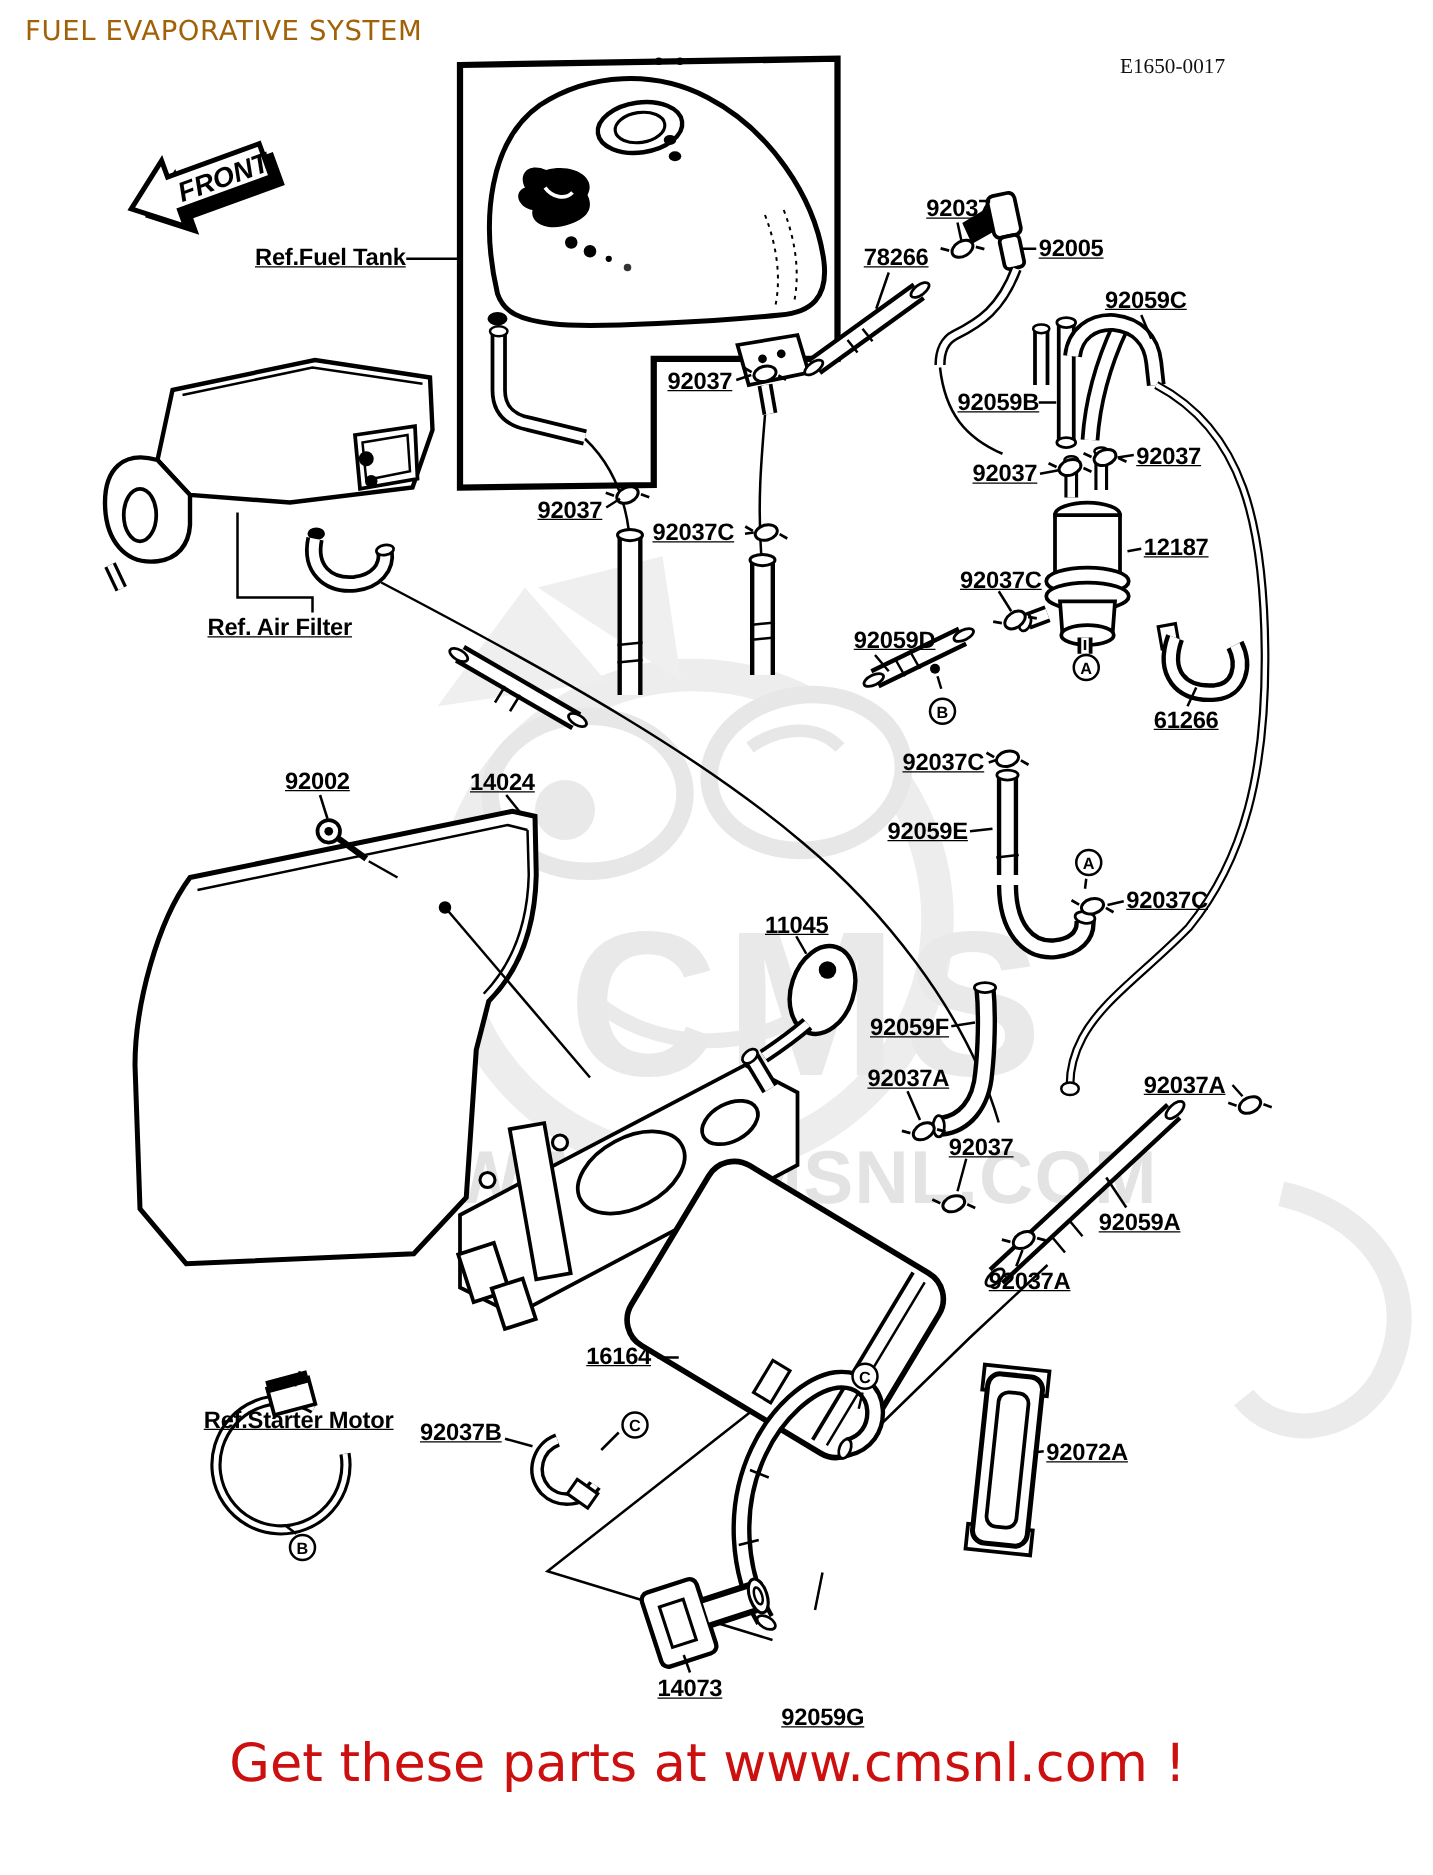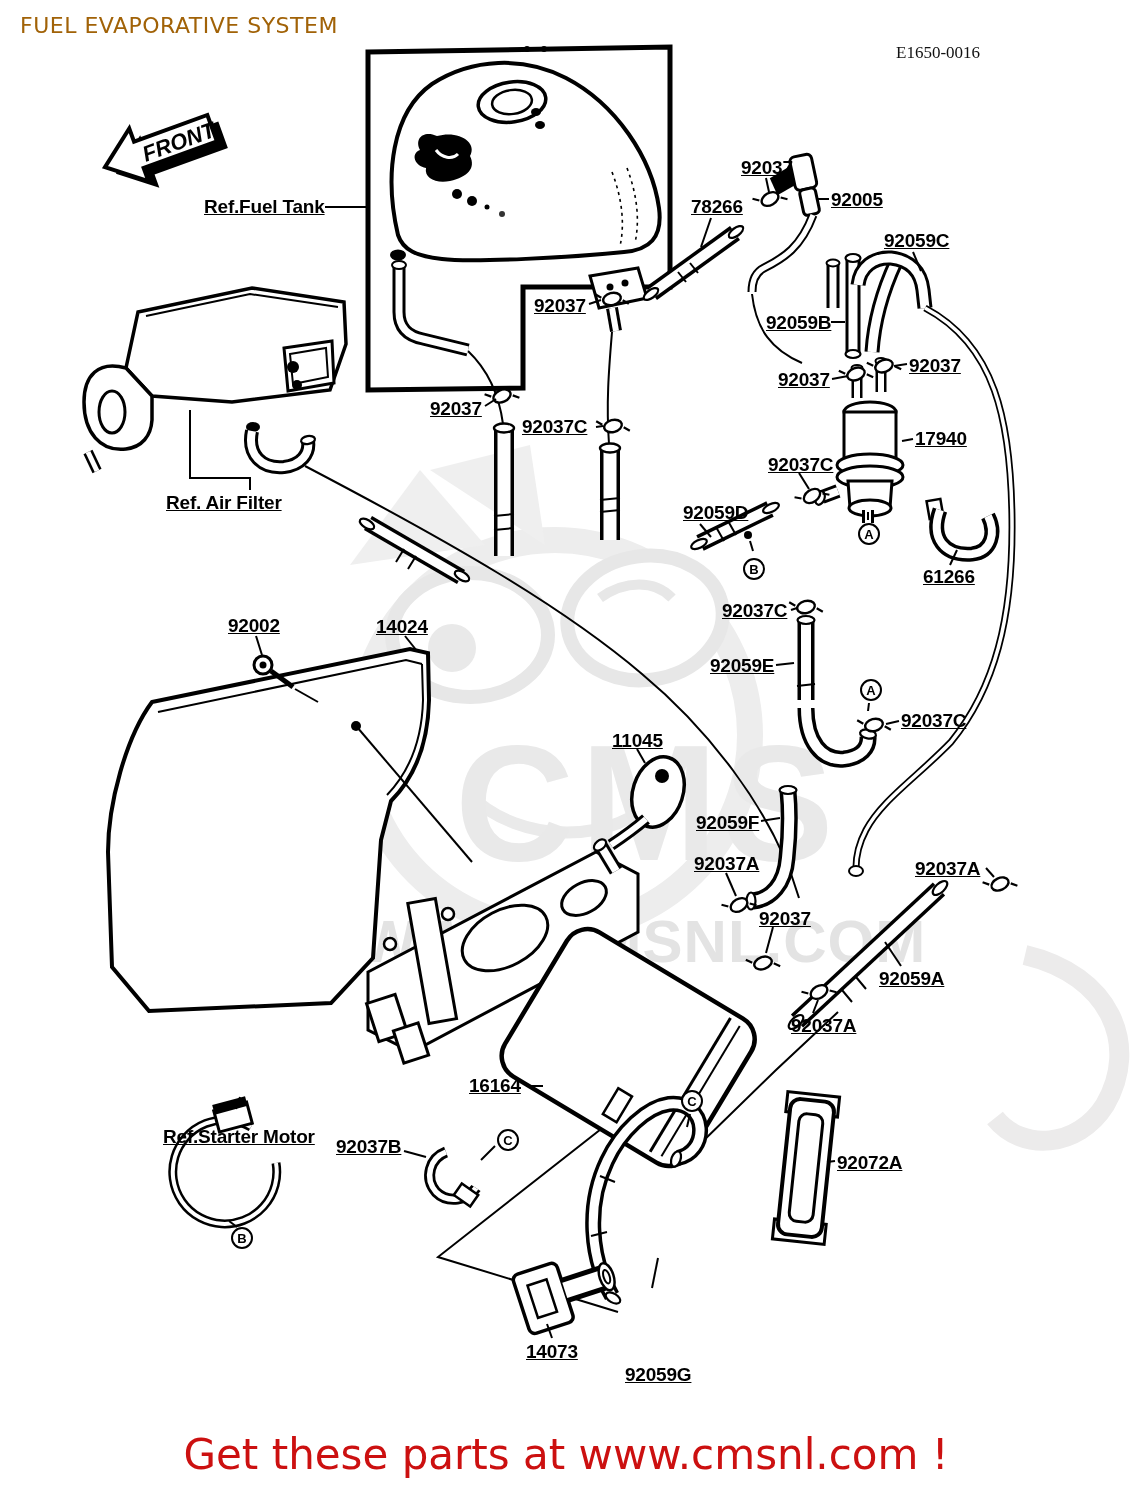--- a/index.html
+++ b/index.html
@@ -8,21 +8,21 @@
   .stage svg{position:absolute;left:0;top:0;}
   .lbl{position:absolute;font:700 19px "Liberation Sans",sans-serif;letter-spacing:-0.2px;
        color:#000;white-space:nowrap;text-decoration:underline;}
   .circ{position:absolute;width:22px;height:22px;border:2.5px solid #000;border-radius:50%;
         box-sizing:border-box;display:flex;align-items:center;justify-content:center;
         font:700 13px "Liberation Sans",sans-serif;color:#000;background:#fff;}
   .title{position:absolute;left:20px;top:13px;font:400 22px "DejaVu Sans",sans-serif;
          color:#a16207;letter-spacing:.5px;}
   .code{position:absolute;left:896px;top:43px;font:400 17px "Liberation Serif",serif;color:#111;}
   .footer{position:absolute;left:566px;top:1386px;transform:translateX(-50%);
-          font:400 42px "DejaVu Sans",sans-serif;color:#cc1010;white-space:nowrap;margin-top:44px;}
+          font:400 42px "DejaVu Sans",sans-serif;color:#cc1010;white-space:nowrap;}
   
   .hb{stroke:#000;fill:none;stroke-linecap:butt;}
   .hw{stroke:#fff;fill:none;stroke-linecap:butt;}
   .ln{stroke:#000;stroke-width:2;fill:none;}
   .ld{stroke:#000;stroke-width:2;fill:none;}
   .ol{stroke:#000;fill:#fff;}
 </style>
 </head>
 <body>
 
@@ -348,32 +348,32 @@
     <path class="ld" d="M868,512 L868,520"></path>
     <path class="ld" d="M750,541 L753,551"></path>
     <path class="ld" d="M869,703 L868,711"></path>
     <path class="ld" d="M229,1221 L237,1227"></path>
     <path class="ld" d="M495,1146 L481,1160"></path>
     <path class="ld" d="M690,1114 L687,1127"></path>
   </g>
 </svg>
 
 <div class="title">FUEL EVAPORATIVE SYSTEM</div>
-<div class="code">E1650-0016</div>
+<div class="code">E1650-0017</div>
 
 <div class="lbl" style="left:204px;top:196px">Ref.Fuel Tank</div>
 <div class="lbl" style="left:534px;top:295px">92037</div>
 <div class="lbl" style="left:741px;top:157px">92037</div>
 <div class="lbl" style="left:691px;top:196px">78266</div>
 <div class="lbl" style="left:831px;top:189px">92005</div>
 <div class="lbl" style="left:884px;top:230px">92059C</div>
 <div class="lbl" style="left:766px;top:312px">92059B</div>
 <div class="lbl" style="left:909px;top:355px">92037</div>
 <div class="lbl" style="left:778px;top:369px">92037</div>
-<div class="lbl" style="left:915px;top:428px">17940</div>
+<div class="lbl" style="left:915px;top:428px">12187</div>
 <div class="lbl" style="left:768px;top:454px">92037C</div>
 <div class="lbl" style="left:683px;top:502px">92059D</div>
 <div class="lbl" style="left:923px;top:566px">61266</div>
 <div class="lbl" style="left:166px;top:492px">Ref. Air Filter</div>
 <div class="lbl" style="left:430px;top:398px">92037</div>
 <div class="lbl" style="left:522px;top:416px">92037C</div>
 <div class="lbl" style="left:722px;top:600px">92037C</div>
 <div class="lbl" style="left:710px;top:655px">92059E</div>
 <div class="lbl" style="left:901px;top:710px">92037C</div>
 <div class="lbl" style="left:228px;top:615px">92002</div>

